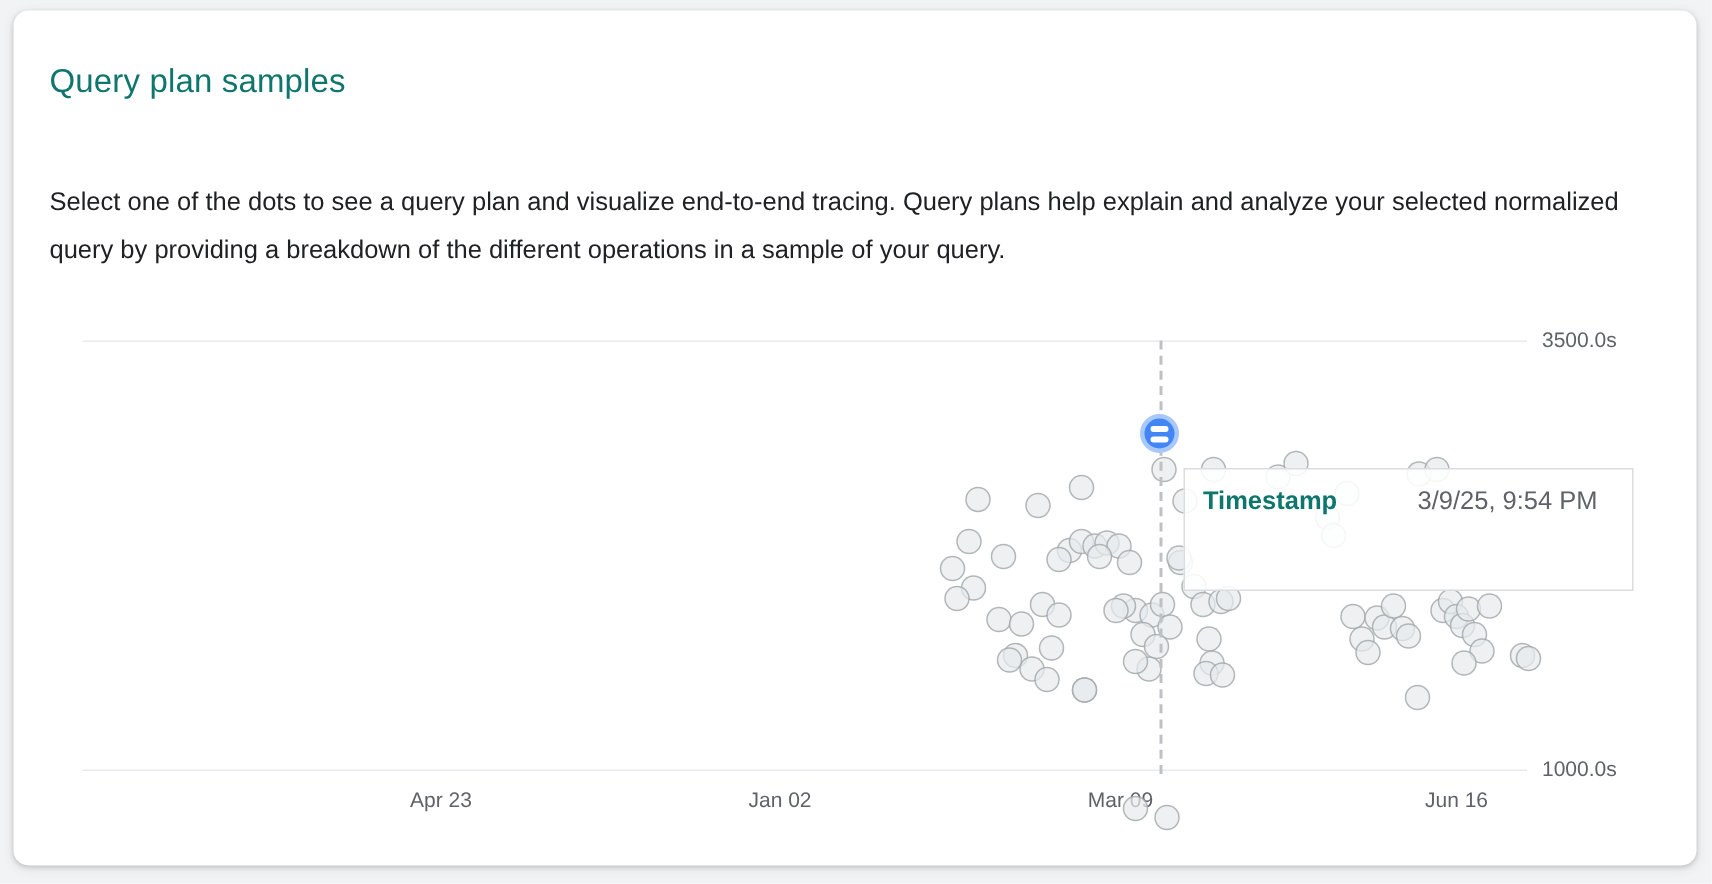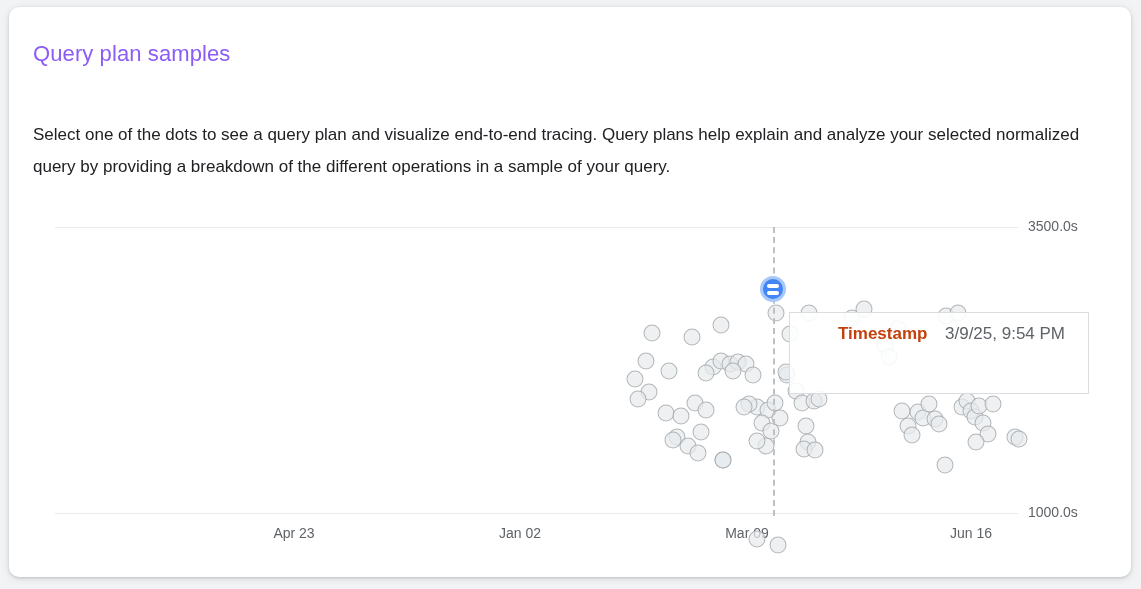--- a/index.html
+++ b/index.html
@@ -28,21 +28,21 @@
     border-radius: 10px;
     box-shadow: 0 1px 3px rgba(60,64,67,0.22), 0 2px 8px rgba(60,64,67,0.10);
   }
 
   .title {
     position: absolute;
     left: 24px;
     top: 33px;
     font-size: 22px;
     line-height: 28px;
-    color: #8b5cf6;
+    color: #0f766e;
     font-weight: 400;
     letter-spacing: 0.1px;
     white-space: nowrap;
     text-align: right;
   }
 
   .rate-line {
     position: absolute;
     left: 24px;
     top: 80px;
@@ -177,23 +177,22 @@
     display: flex;
     align-items: center;
   }
   .tip-row-1 { top: 0; }
   .tip-row-2 { top: 41px; }
   .tip-key {
     position: absolute;
     left: 12px;
     font-size: 17px;
     font-weight: bold;
-    color: #c2410c;
-    white-space: nowrap;
-    margin-left: 36px;
+    color: #0f766e;
+    white-space: nowrap;
   }
   .tip-val {
     position: absolute;
     left: 155px;
     font-size: 17px;
     color: #5f6368;
     white-space: nowrap;
   }
 </style>
 </head>

